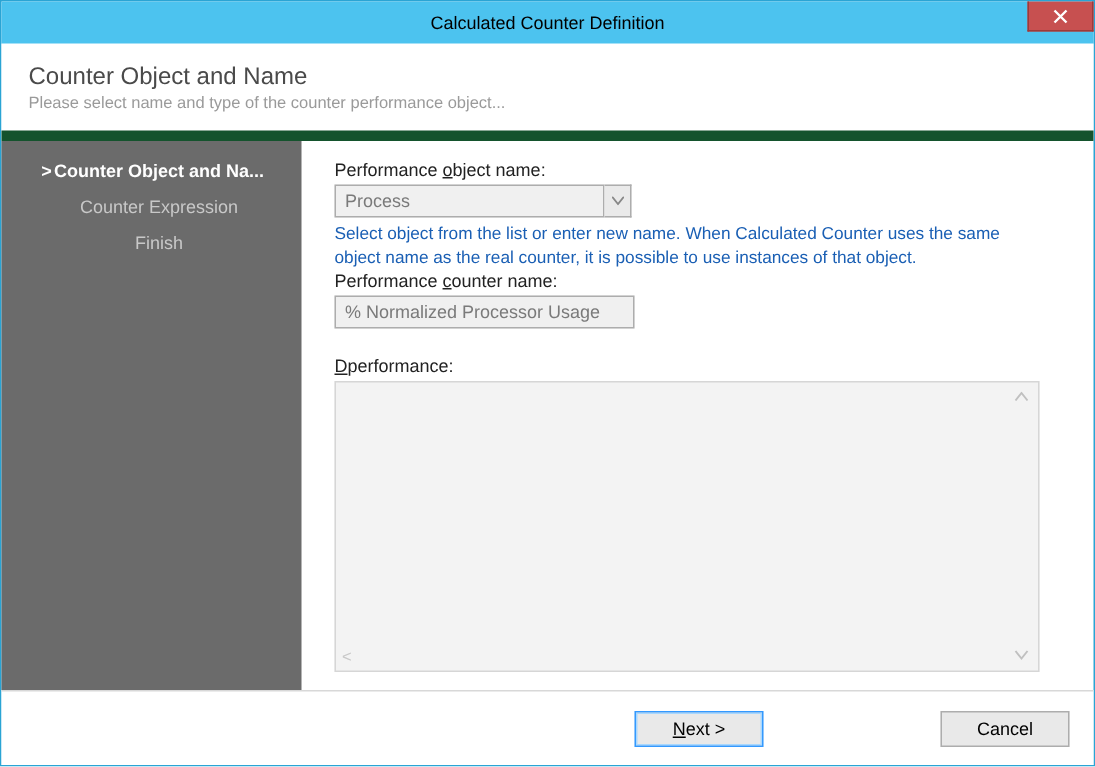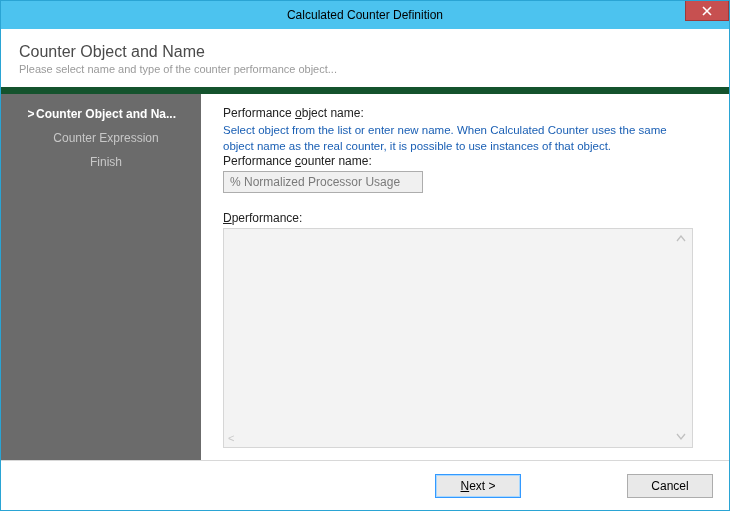--- a/index.html
+++ b/index.html
@@ -137,20 +137,21 @@
     gap: 8px;
     background: #fff;
   }
   .btn {
     min-width: 86px; height: 24px;
     border: 1px solid #adadad;
     background: #e9e9e9;
     font-family: inherit; font-size: 12px;
     cursor: pointer;
     padding: 0 10px;
+    margin-left: 12px;
   }
   .btn.default {
     border: 1px solid #3399ff;
     box-shadow: inset 0 0 0 1px #a8d8ff;
   }
   .gap { width: 90px; }
 </style>
 </head>
 <body>
 
@@ -181,20 +182,28 @@
       </div>
       <div class="side-item">
         <span class="side-prefix"></span><span>Finish</span>
       </div>
     </div>
 
     <div class="content">
 
       <div class="field-label">
         <span>Performance </span><span class="underline">o</span><span>bject name:</span>
+      </div>
+      <div class="combo-row">
+        <input class="combo-input" disabled="" value="Process" style="">
+        <div class="combo-btn">
+          <svg viewBox="0 0 8 6">
+              <path d="M0 0 L4 5 L8 0" fill="none" stroke="#888" stroke-width="1.2"></path>
+            </svg>
+        </div>
       </div>
       <div class="hint">Select object from the list or enter new name. When Calculated Counter uses the same object name as the real counter, it is possible to use instances of that object.</div>
 
       <div class="field-label">
         <span>Performance </span><span class="underline">c</span><span>ounter name:</span>
       </div>
       <input class="text-input" disabled="" value="% Normalized Processor Usage" style="">
 
       <div class="field-label">
         <span class="underline">D</span><span>performance:</span>

